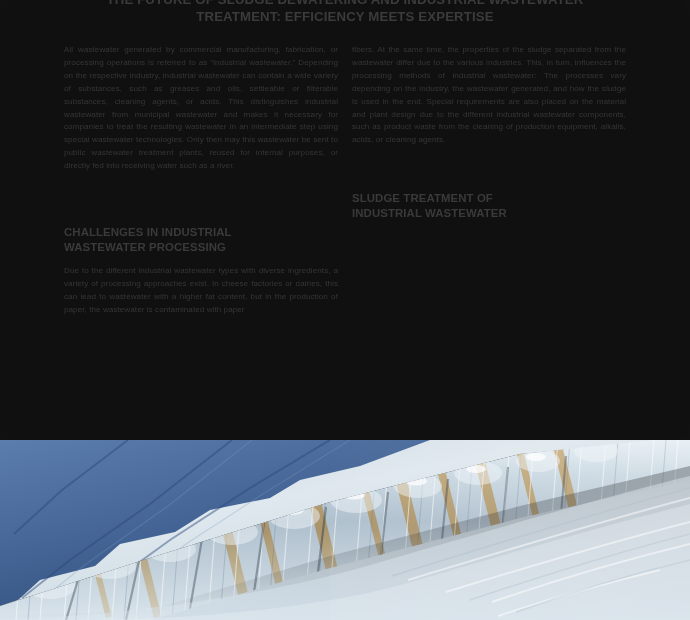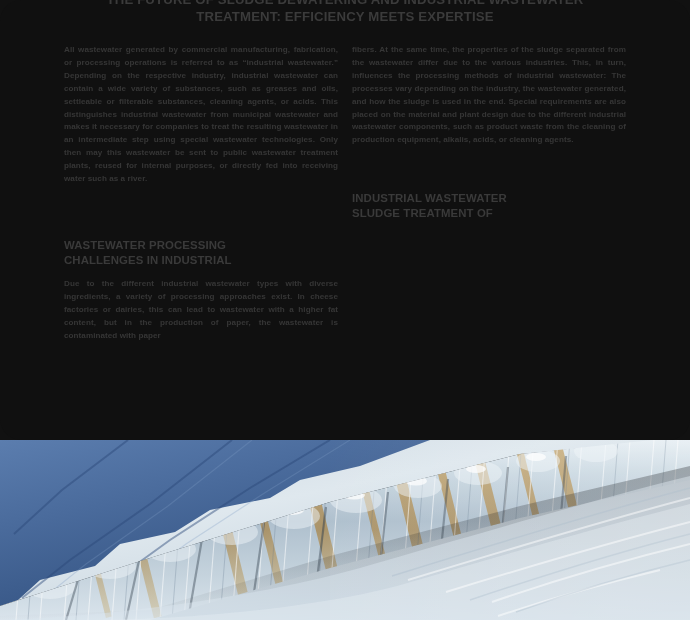--- a/index.html
+++ b/index.html
@@ -62,21 +62,21 @@
   }
 
   p.body {
     margin: 0 0 16px 0;
     color: #363636;
     font-size: 8.1px;
     line-height: 12.9px;
     text-align: justify;
     text-justify: inter-word;
     letter-spacing: 0.06px;
-    font-weight: bold;
+    font-weight: normal;
   }
   p.body:last-child { margin-bottom: 16px; }
 
   h2.section {
     margin: 0 0 10px 0;
     color: #3a3a3a;
     font-size: 11.4px;
     line-height: 15px;
     font-weight: bold;
     letter-spacing: 0.1px;
@@ -112,36 +112,36 @@
     </div>
 
     <div class="columns">
 
       <div class="col">
         <p class="body">All wastewater generated by commercial manufacturing, fabrication, or processing operations is referred to as “industrial wastewater.” Depending on the respective industry, industrial wastewater can contain a wide variety of substances, such as greases and oils, settleable or filterable substances, cleaning agents, or acids. This distinguishes industrial wastewater from municipal wastewater and makes it necessary for companies to treat the resulting wastewater in an intermediate step using special wastewater technologies. Only then may this wastewater be sent to public wastewater treatment plants, reused for internal purposes, or directly fed into receiving water such as a river.</p>
 
         <div class="spacer-left"></div>
 
         <h2 class="section">
+          <span class="hl-line">CHALLENGES IN INDUSTRIAL</span>
           <span class="hl-line">WASTEWATER PROCESSING</span>
-          <span class="hl-line">CHALLENGES IN INDUSTRIAL</span>
         </h2>
 
         <p class="body">Due to the different industrial wastewater types with diverse ingredients, a variety of processing approaches exist. In cheese factories or dairies, this can lead to wastewater with a higher fat content, but in the production of paper, the wastewater is contaminated with paper</p>
       </div>
 
       <div class="col">
         <p class="body">fibers. At the same time, the properties of the sludge separated from the wastewater differ due to the various industries. This, in turn, influences the processing methods of industrial wastewater: The processes vary depending on the industry, the wastewater generated, and how the sludge is used in the end. Special requirements are also placed on the material and plant design due to the different industrial wastewater components, such as product waste from the cleaning of production equipment, alkalis, acids, or cleaning agents.</p>
 
 
         <div class="spacer-right"></div>
 
         <h2 class="section">
+          <span class="hl-line">SLUDGE TREATMENT OF</span>
           <span class="hl-line">INDUSTRIAL WASTEWATER</span>
-          <span class="hl-line">SLUDGE TREATMENT OF</span>
         </h2>
 
       </div>
 
     </div>
   </div>
 
   <div class="photo">
     <svg viewBox="0 0 690 180" preserveAspectRatio="none">
       <defs>

